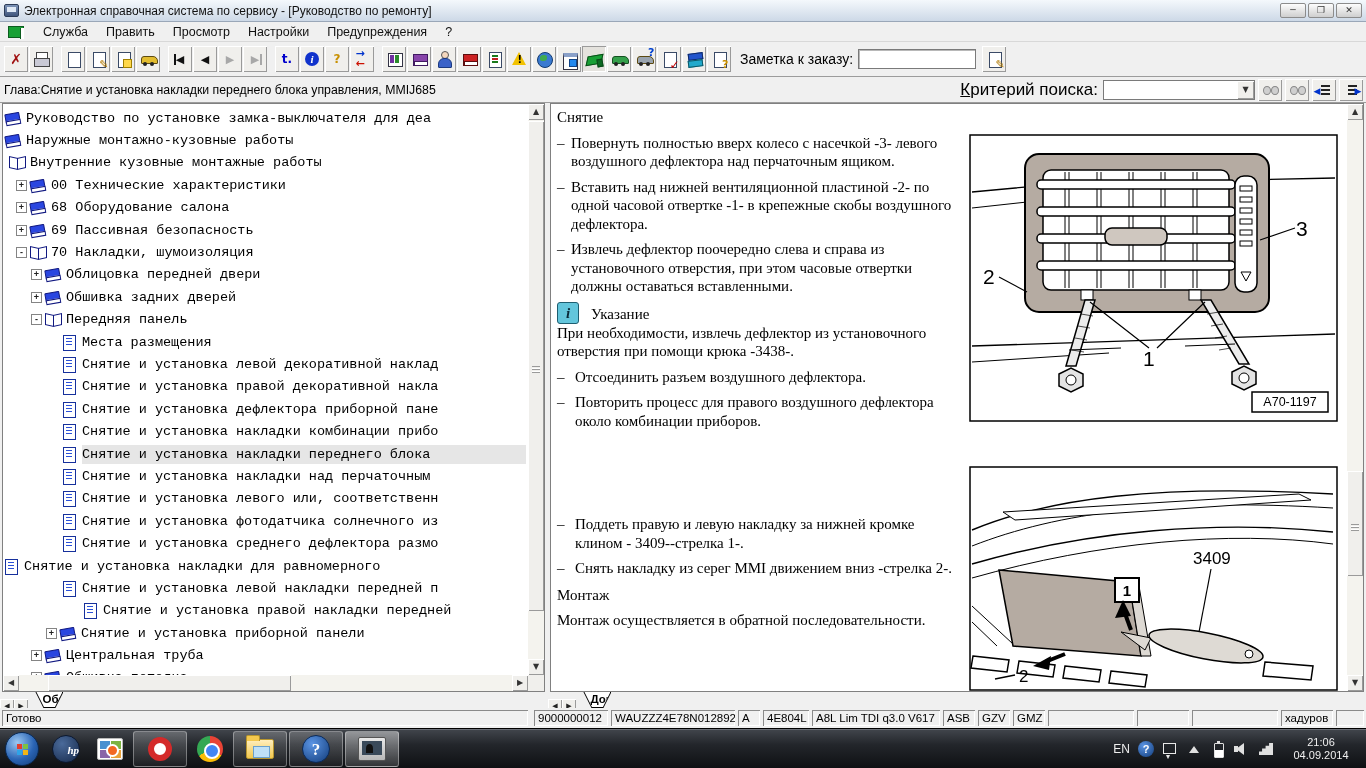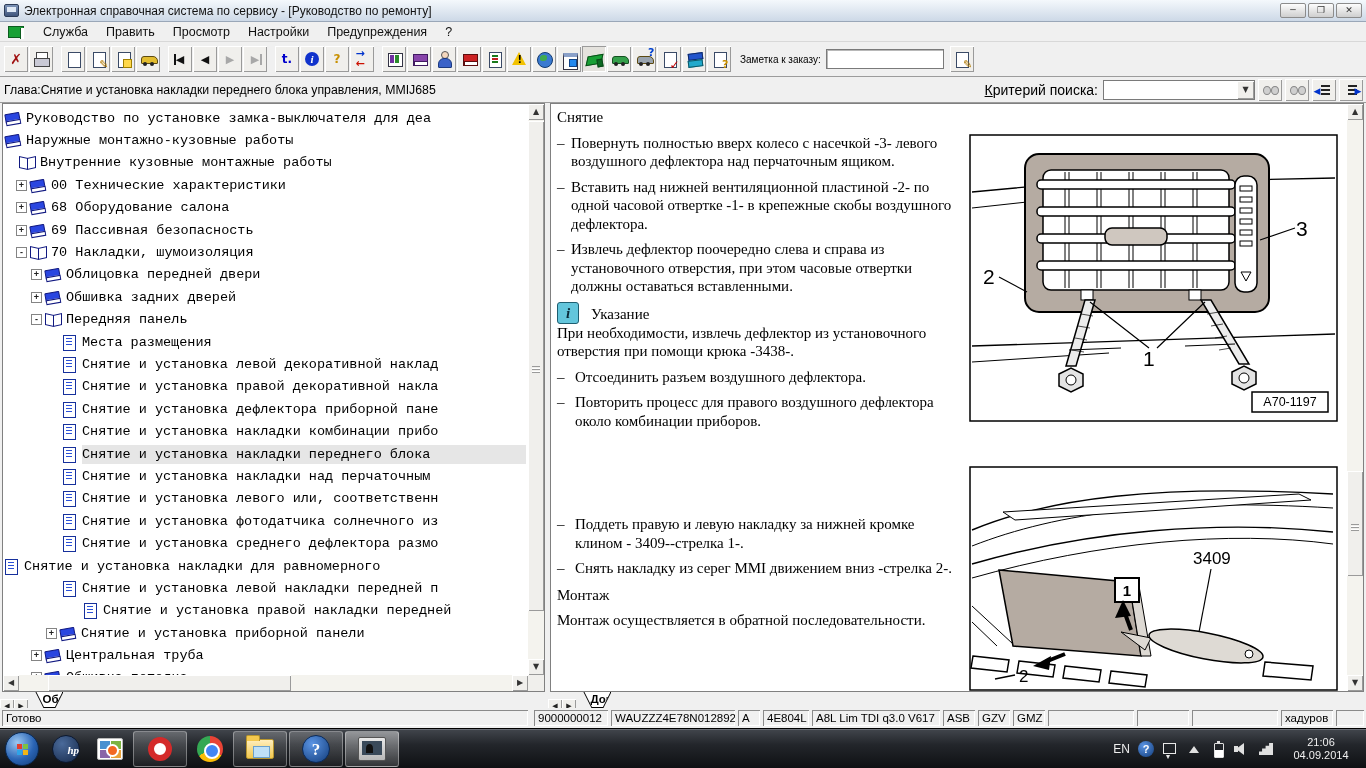--- a/index.html
+++ b/index.html
@@ -66,29 +66,29 @@
   .ic-eraser-green::after{content:"";position:absolute;right:0;top:8px;width:4px;height:6px;background:#0d6a22;border:1px solid #0a4a18;transform:rotate(-10deg)}
   .ic-books::before{content:"";position:absolute;left:2px;top:2px;width:13px;height:5px;background:#2255cc;border:1px solid #102a66;transform:rotate(-7deg)}
   .ic-books::after{content:"";position:absolute;left:2px;top:9px;width:13px;height:5px;background:#22aacc;border:1px solid #0e5866;transform:rotate(-7deg)}
   .ic-binoculars::before{content:"";position:absolute;left:1px;top:4px;width:6px;height:7px;border-radius:50%;background:#cfcfcf;border:1px solid #8a8a8a;box-shadow:8px 0 0 #cfcfcf}
   .ic-binoculars::after{content:"";position:absolute;left:9px;top:4px;width:6px;height:7px;border-radius:50%;border:1px solid #8a8a8a}
   .ic-list-arrow-left::before,.ic-list-arrow-right::before{content:"";position:absolute;left:5px;top:3px;width:9px;height:2px;background:#222;box-shadow:0 4px 0 #222,0 8px 0 #222}
   .ic-list-arrow-left::after{content:"◀";position:absolute;left:-2px;top:4px;font-size:9px;color:#0033cc}
   .ic-list-arrow-right::after{content:"▶";position:absolute;right:-2px;top:4px;font-size:9px;color:#0033cc}
 
   .note-wrap{display:flex;align-items:center;margin-left:8px}
-  .note-label{font-size:10px;margin-right:5px}
+  .note-label{font-size:14px;margin-right:5px}
   .note-input{width:118px;height:20px;border:1px solid #7a7a7a;box-shadow:inset 1px 1px 0 #b8b8b8;background:#fff;font-size:12px;padding:0 3px}
   .note-btn{margin-left:6px}
 
   
   .inforow{position:absolute;left:0;top:77px;width:1366px;height:26px;background:#f0f0f0;border-bottom:1px solid #9c9c9c;box-shadow:0 1px 0 #fff}
   .chapter{position:absolute;left:4px;top:6px;font-size:12.3px;color:#000}
   .searchgrp{position:absolute;right:3px;top:2px;display:flex;align-items:center}
-  .search-label{font-size:14px;margin-right:5px}
+  .search-label{font-size:17px;margin-right:5px}
   .search-label b{text-decoration:underline;font-weight:normal}
   .combo{width:152px;height:20px;background:#fff;border:1px solid #7a7a7a;box-shadow:inset 1px 1px 0 #b8b8b8;display:flex}
   .combo input{flex:1;border:none;outline:none;font-size:12px;padding:0 3px;background:#fff;min-width:0}
   .combo .drop{width:17px;height:18px;background:#f0efec;box-shadow:inset 1px 1px 0 #fff,inset -1px -1px 0 #9a9a9a;font:8px/18px "DejaVu Sans",sans-serif;text-align:center;color:#333}
   .sgrp-btn{width:24px;height:22px;margin-left:3px;background:#f0efec;box-shadow:inset 1px 1px 0 #fff,inset -1px -1px 0 #9a9a9a;display:flex;align-items:center;justify-content:center}
 
   
   .main{position:absolute;left:0;top:103px;width:1366px;height:589px;background:#f0f0f0}
   .tree-panel{position:absolute;left:2px;top:0;width:543px;height:589px;background:#fff;border:1px solid #808080}
   .tree-rows{position:absolute;left:0;top:0;width:523px;height:571px;overflow:hidden;padding-top:3px}
@@ -336,21 +336,21 @@
         </span>
     </span>
   </div>
 
   <div class="main">
 
     <div class="tree-panel">
       <div class="tree-rows">
           <div class="tree-row" style="padding-left: 2px;"><span class="tico tico-book-closed"></span><span class="tree-text">Руководство по установке замка-выключателя для деа</span></div>
           <div class="tree-row" style="padding-left: 2px;"><span class="tico tico-book-closed"></span><span class="tree-text">Наружные монтажно-кузовные работы</span></div>
-          <div class="tree-row" style="padding-left: 16px;"><span class="tico tico-book-open"></span><span class="tree-text">Внутренние кузовные монтажные работы</span></div>
+          <div class="tree-row" style="padding-left: 6px;"><span class="tico tico-book-open"></span><span class="tree-text">Внутренние кузовные монтажные работы</span></div>
           <div class="tree-row" style="padding-left: 13px;"><span class="exp">+</span><span class="tico tico-book-closed"></span><span class="tree-text">00 Технические характеристики</span></div>
           <div class="tree-row" style="padding-left: 13px;"><span class="exp">+</span><span class="tico tico-book-closed"></span><span class="tree-text">68 Оборудование салона</span></div>
           <div class="tree-row" style="padding-left: 13px;"><span class="exp">+</span><span class="tico tico-book-closed"></span><span class="tree-text">69 Пассивная безопасность</span></div>
           <div class="tree-row" style="padding-left: 13px;"><span class="exp">-</span><span class="tico tico-book-open"></span><span class="tree-text">70 Накладки, шумоизоляция</span></div>
           <div class="tree-row" style="padding-left: 28px;"><span class="exp">+</span><span class="tico tico-book-closed"></span><span class="tree-text">Облицовка передней двери</span></div>
           <div class="tree-row" style="padding-left: 28px;"><span class="exp">+</span><span class="tico tico-book-closed"></span><span class="tree-text">Обшивка задних дверей</span></div>
           <div class="tree-row" style="padding-left: 28px;"><span class="exp">-</span><span class="tico tico-book-open"></span><span class="tree-text">Передняя панель</span></div>
           <div class="tree-row" style="padding-left: 58px;"><span class="tico tico-doc"></span><span class="tree-text">Места размещения</span></div>
           <div class="tree-row" style="padding-left: 58px;"><span class="tico tico-doc"></span><span class="tree-text">Снятие и установка левой декоративной наклад</span></div>
           <div class="tree-row" style="padding-left: 58px;"><span class="tico tico-doc"></span><span class="tree-text">Снятие и установка правой декоративной накла</span></div>

